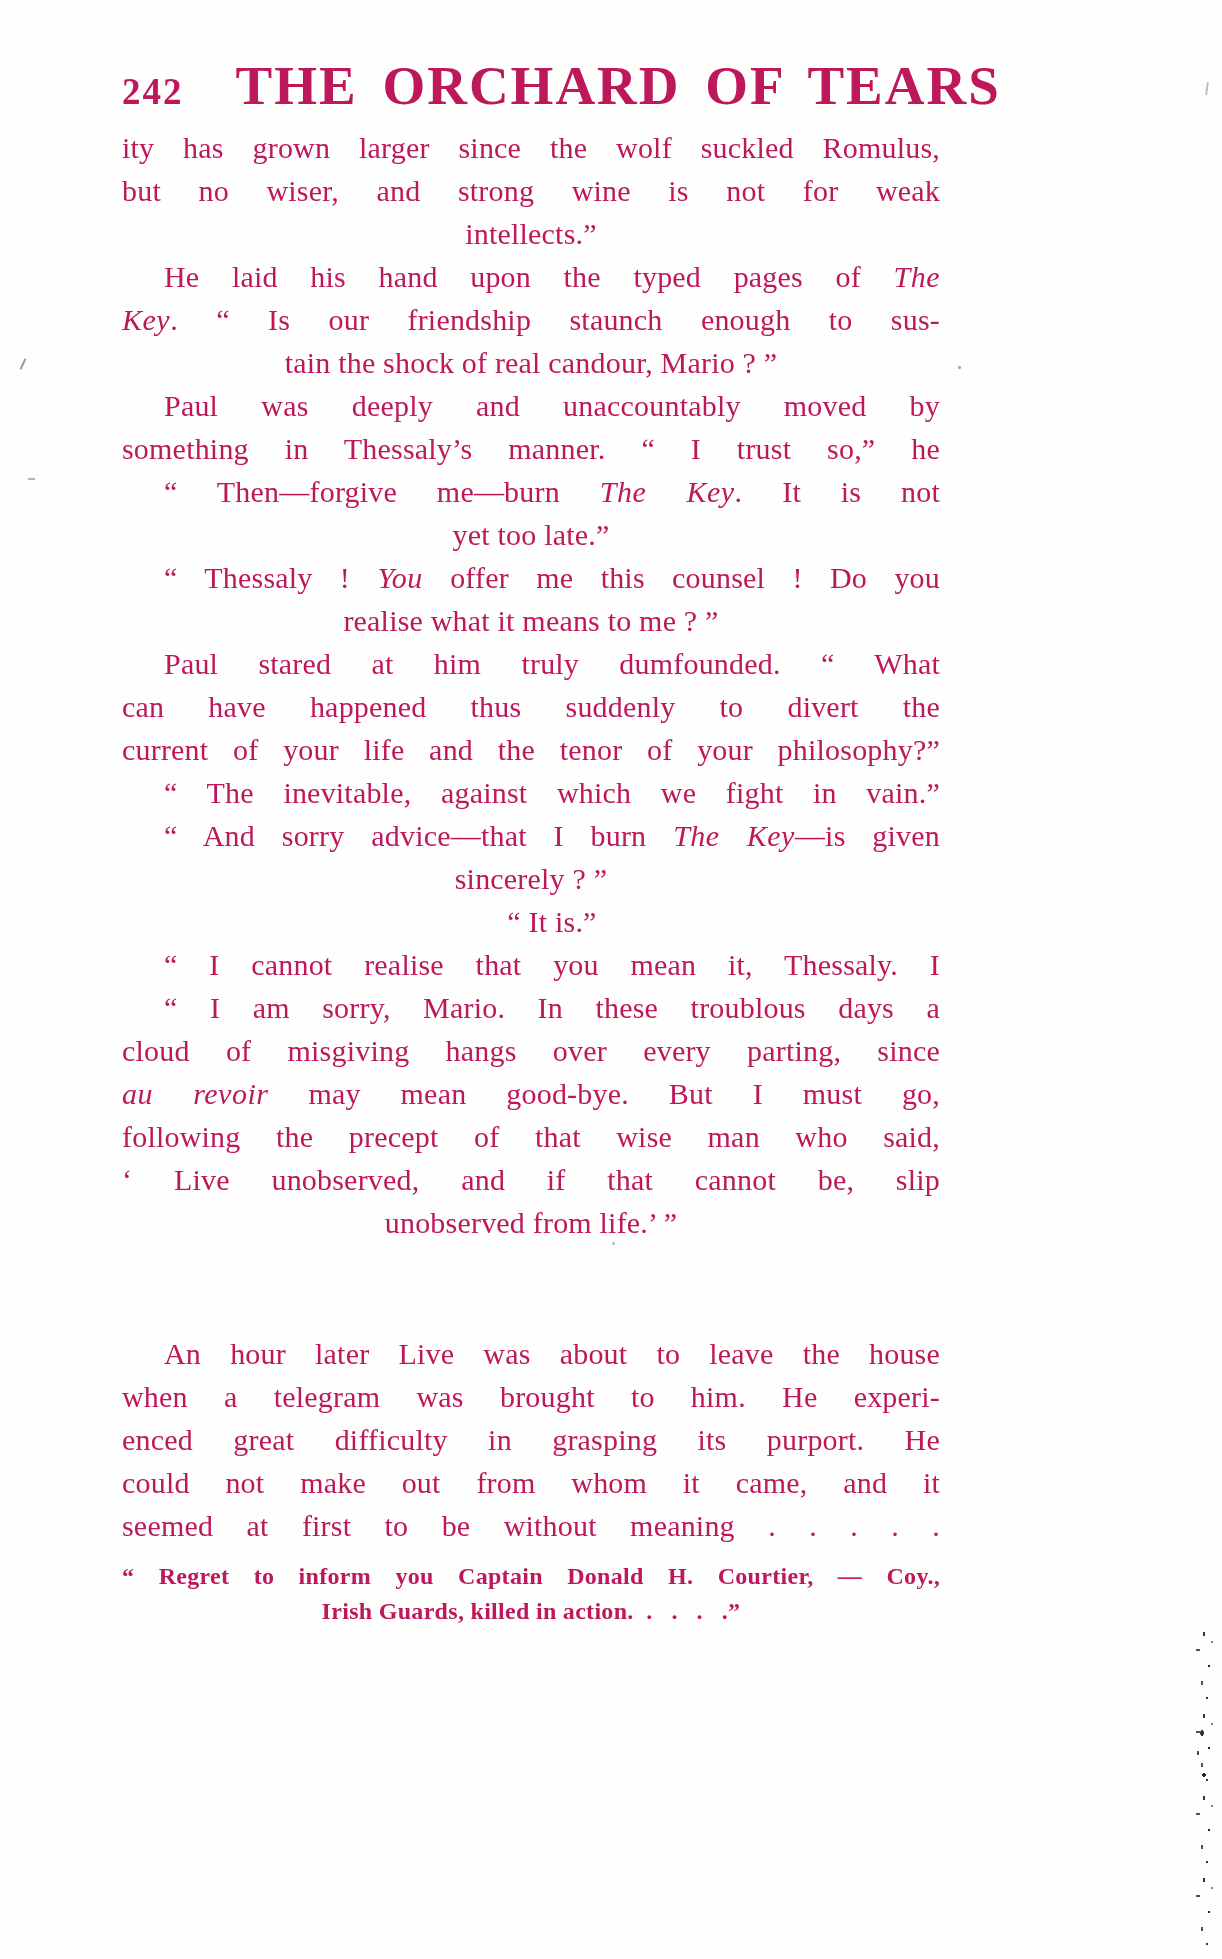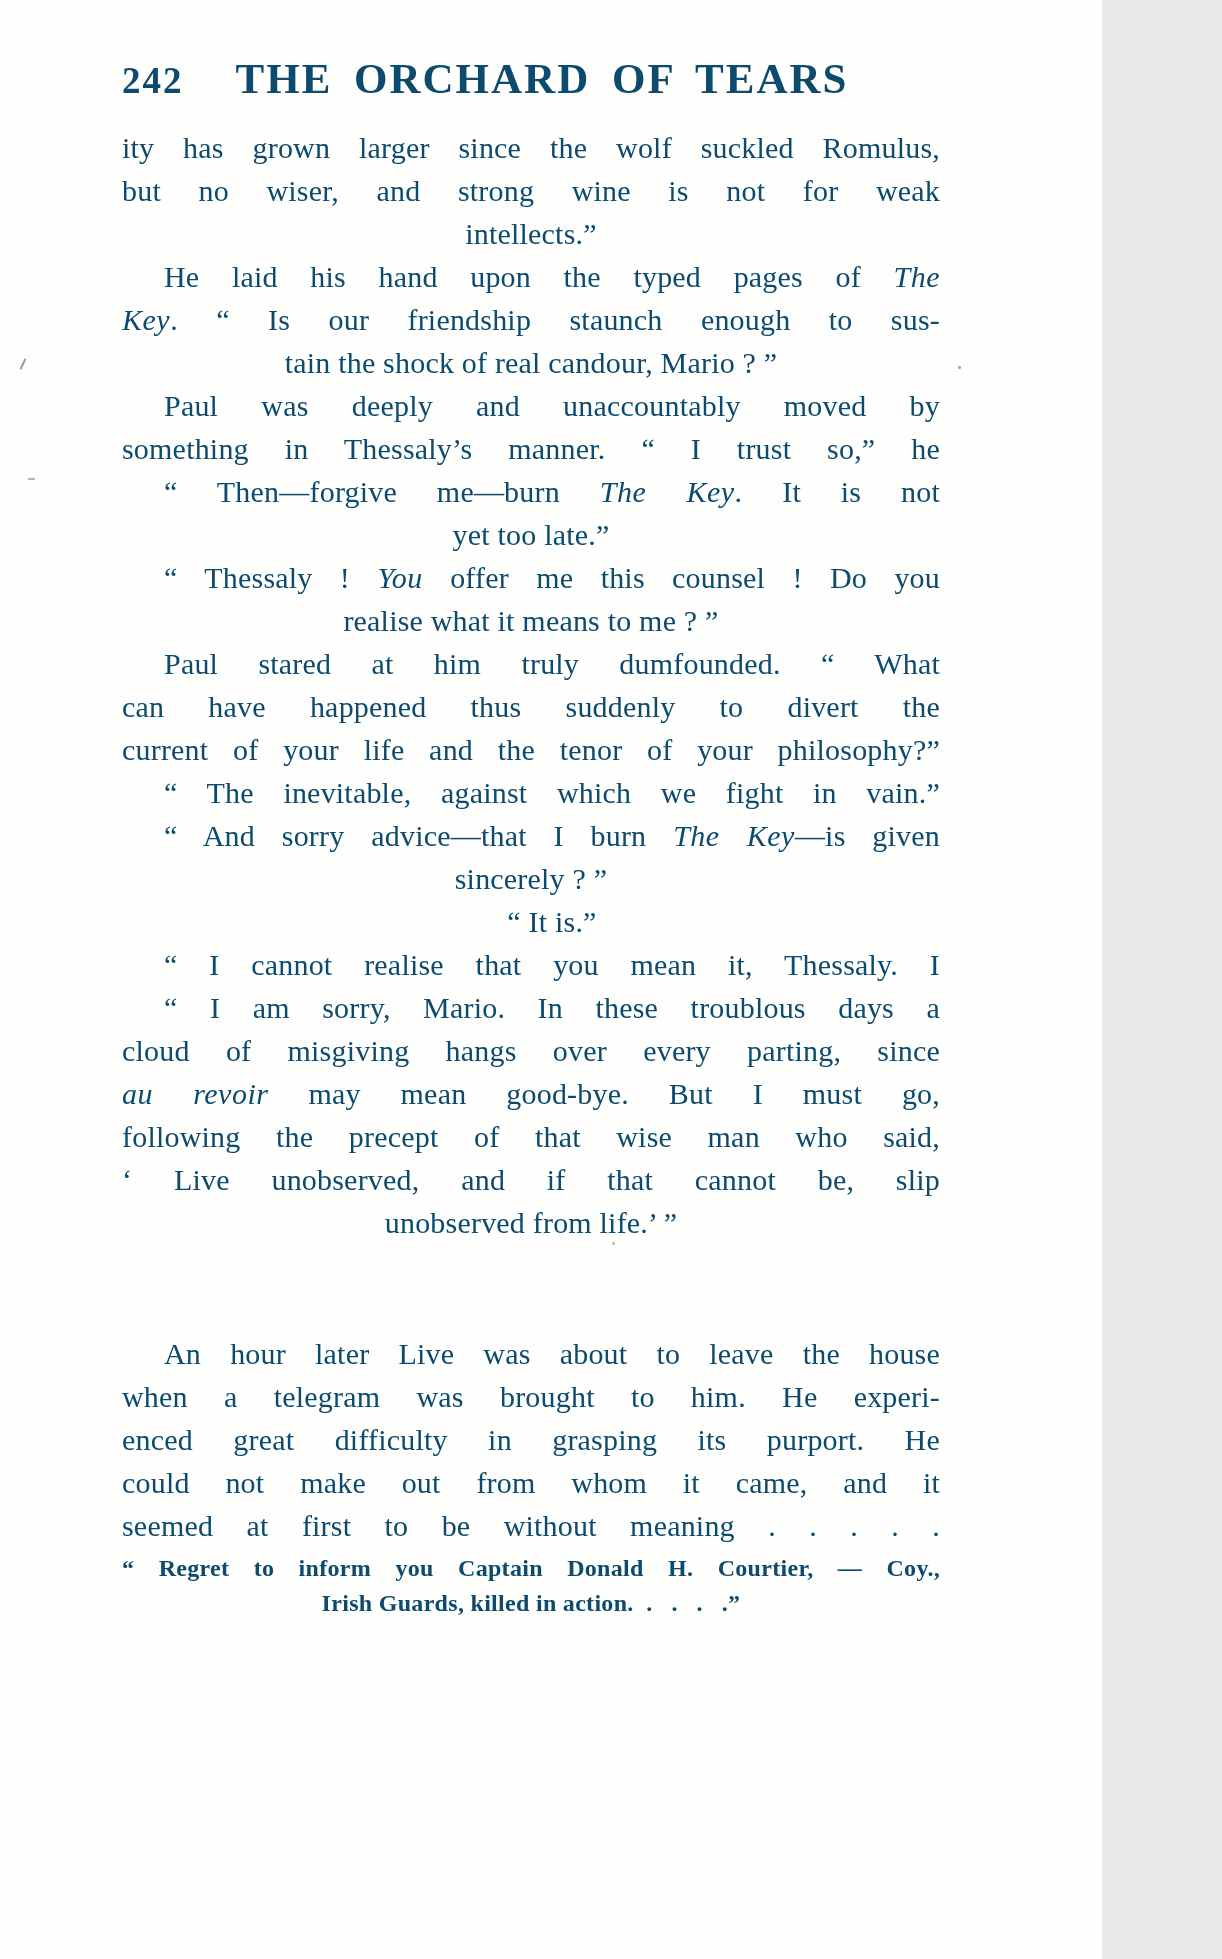--- a/index.html
+++ b/index.html
@@ -1,50 +1,50 @@
 <!DOCTYPE html>
 <html><head>
 <meta charset="utf-8">
 <style>
   html,body { margin:0; padding:0; background:#e8e8e6; }
   #page {
     position:relative;
-    width:1102px; height:1959px;
+    width:1222px; height:1959px;
     background:#fefefd;
     overflow:hidden;
     font-family:"Liberation Serif", serif;
-    color:#0c4a6e;
+    color:#be185d;
   }
   
   #header {
     position:absolute; left:122px; top:54px; width:828px;
     display:flex; align-items:baseline;
   }
   #page-number {
     font-size:37px; letter-spacing:2px; font-weight:600;
   }
   #book-title {
-    font-size:43px; font-weight:bold;
+    font-size:55px; font-weight:bold;
     letter-spacing:2px; word-spacing:9px;
     margin-left:52px; white-space:nowrap;
   }
   
   #text-body {
     position:absolute; left:122px; top:126px; width:818px;
     font-size:30px; line-height:43px;
     letter-spacing:0.2px;
   }
   .paragraph { margin:0; }
   .line { text-align:center; white-space:nowrap; }
   .line.j { text-align:justify; text-align-last:justify; white-space:normal; }
   .line.indent { padding-left:42px; }
   .it { font-style:italic; letter-spacing:0.5px; }
   .section-break { margin-top:88px; }
   .telegram {
-    margin-top:4px;
+    margin-top:12px;
     font-size:24px; line-height:35px; font-weight:bold;
     letter-spacing:0.3px;
   }
   
   .noise-strip {
     position:absolute; left:1193px; top:1628px; width:24px; height:331px;
     opacity:0.85;
     background-image:
       radial-gradient(2px 3px at 11px 6px,  #111 60%, transparent 66%),
       radial-gradient(3px 2px at 5px 22px,  #2a2a2a 55%, transparent 65%),

